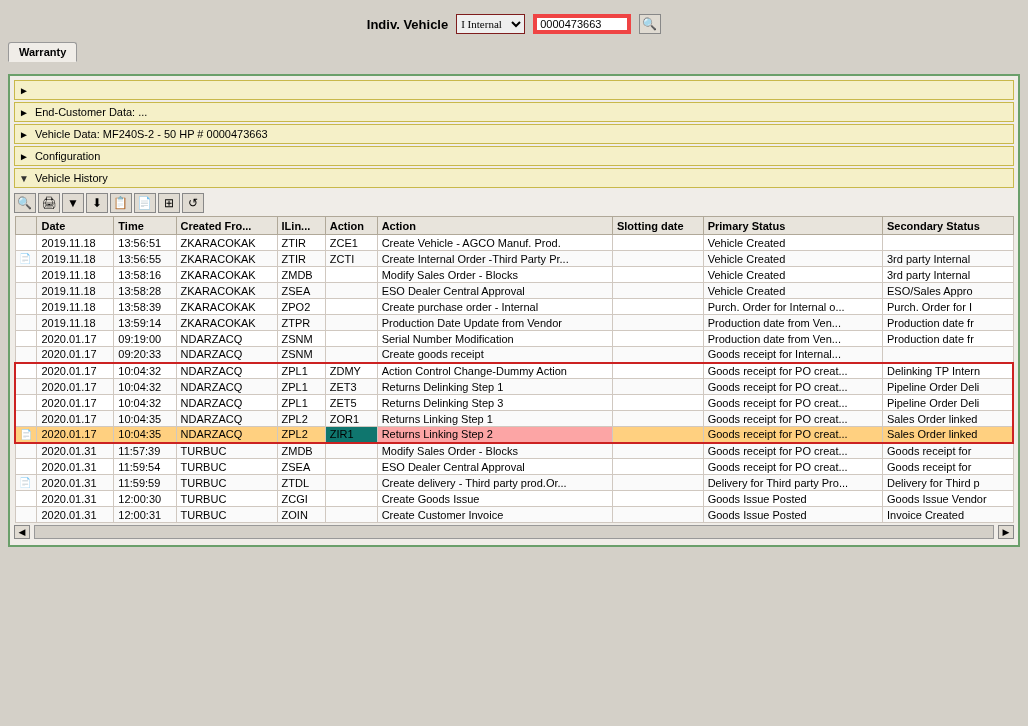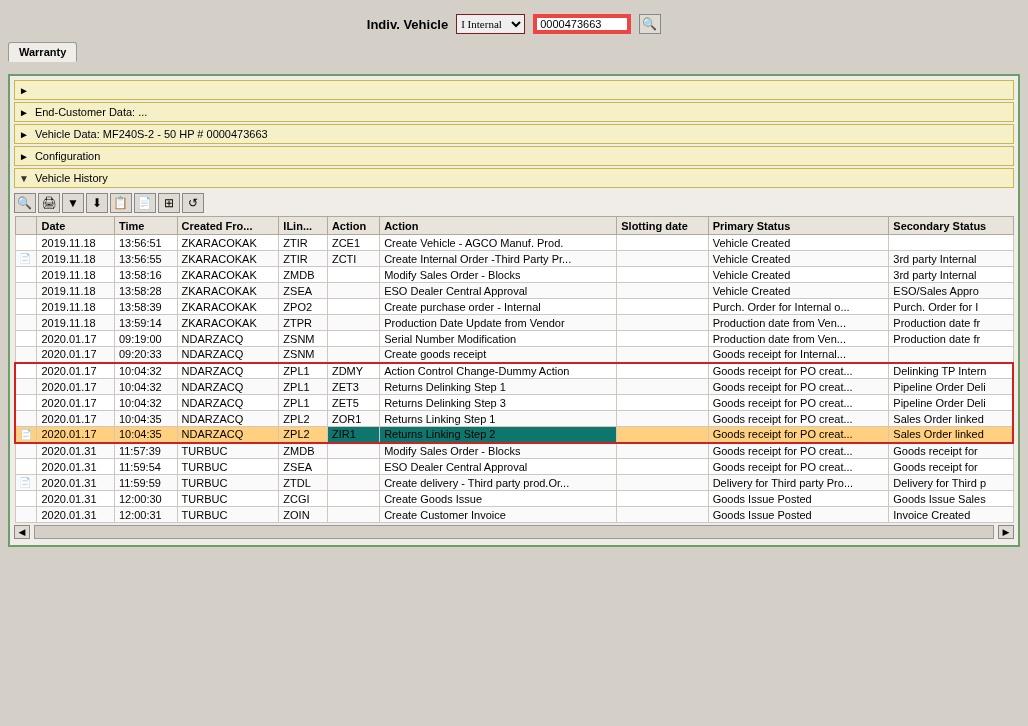--- a/index.html
+++ b/index.html
@@ -405,21 +405,21 @@
               <td>Goods receipt for PO creat...</td>
               <td style="border-right: 2px solid rgb(204, 34, 34);">Sales Order linked</td>
             </tr>
             <tr style="background: rgb(255, 208, 128);">
               <td class="icon-cell" style="background: rgb(255, 208, 128); border-bottom: 2px solid rgb(204, 34, 34); border-left: 2px solid rgb(204, 34, 34);">📄</td>
               <td style="background: rgb(255, 208, 128); border-bottom: 2px solid rgb(204, 34, 34);">2020.01.17</td>
               <td style="background: rgb(255, 208, 128); border-bottom: 2px solid rgb(204, 34, 34);">10:04:35</td>
               <td style="background: rgb(255, 208, 128); border-bottom: 2px solid rgb(204, 34, 34);">NDARZACQ</td>
               <td style="background: rgb(255, 208, 128); border-bottom: 2px solid rgb(204, 34, 34);">ZPL2</td>
               <td style="background: #0f766e; border-bottom: 2px solid rgb(204, 34, 34);">ZIR1</td>
-              <td style="background: #0f766e; border-bottom: 2px solid rgb(204, 34, 34);">Returns Linking Step 2</td>
+              <td style="background: #fca5a5; border-bottom: 2px solid rgb(204, 34, 34);">Returns Linking Step 2</td>
               <td style="background: rgb(255, 208, 128); border-bottom: 2px solid rgb(204, 34, 34);"></td>
               <td style="background: rgb(255, 208, 128); border-bottom: 2px solid rgb(204, 34, 34);">Goods receipt for PO creat...</td>
               <td style="background: rgb(255, 208, 128); border-bottom: 2px solid rgb(204, 34, 34); border-right: 2px solid rgb(204, 34, 34);">Sales Order linked</td>
             </tr>
             <tr>
               <td class="icon-cell"></td>
               <td>2020.01.31</td>
               <td>11:57:39</td>
               <td>TURBUC</td>
               <td>ZMDB</td>
@@ -456,21 +456,21 @@
             <tr>
               <td class="icon-cell"></td>
               <td>2020.01.31</td>
               <td>12:00:30</td>
               <td>TURBUC</td>
               <td>ZCGI</td>
               <td></td>
               <td>Create Goods Issue</td>
               <td></td>
               <td>Goods Issue Posted</td>
-              <td>Goods Issue Sales</td>
+              <td>Goods Issue Vendor</td>
             </tr>
             <tr>
               <td class="icon-cell"></td>
               <td>2020.01.31</td>
               <td>12:00:31</td>
               <td>TURBUC</td>
               <td>ZOIN</td>
               <td></td>
               <td>Create Customer Invoice</td>
               <td></td>

